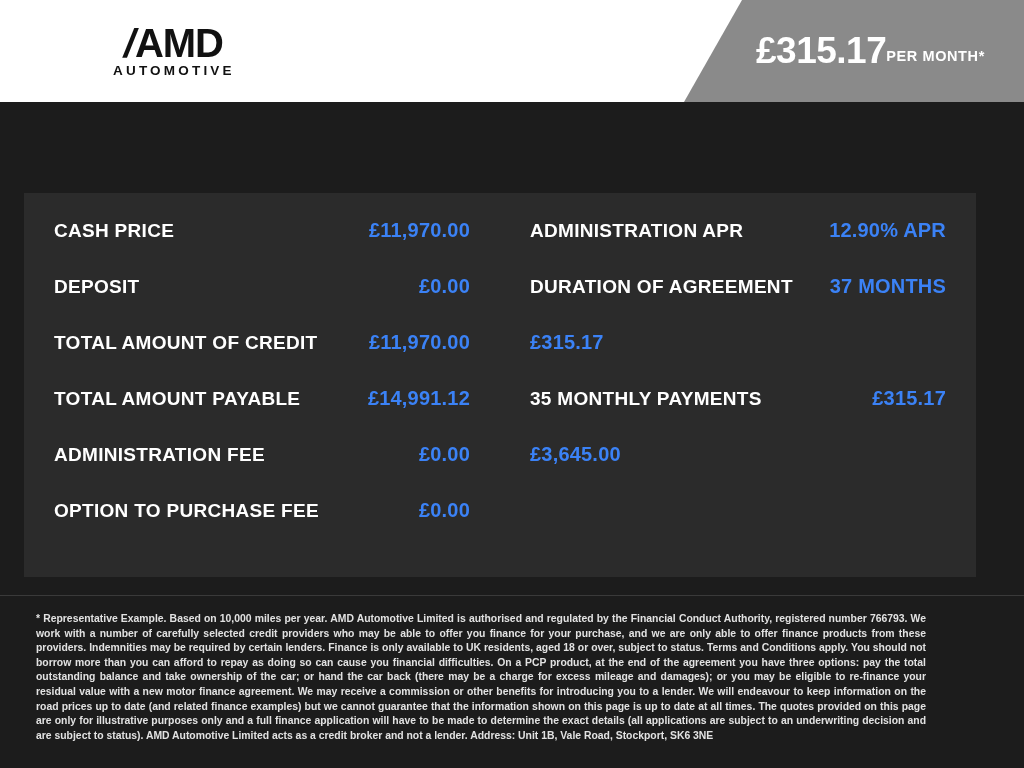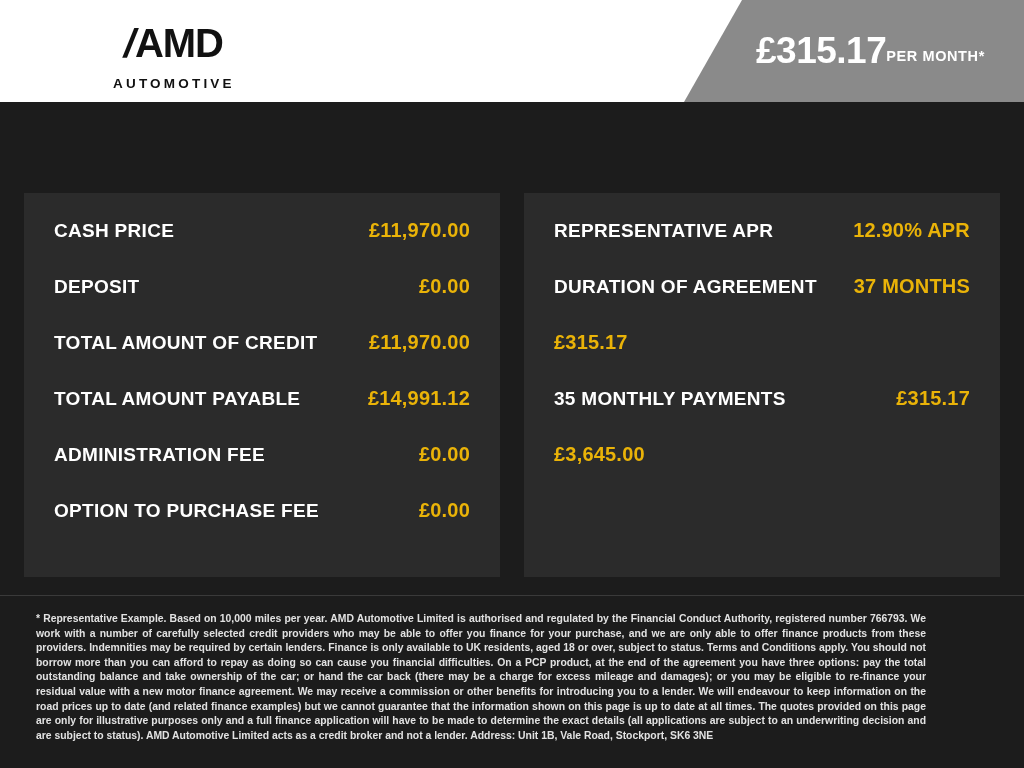--- a/index.html
+++ b/index.html
@@ -42,21 +42,21 @@
     display: inline-block;
     transform: skewX(-12deg);
   }
   .logo-sub {
     font-family: "Liberation Sans", sans-serif;
     font-weight: bold;
     font-size: 13.5px;
     letter-spacing: 3.2px;
     color: #111111;
     line-height: 15px;
-    margin-top: 14px;
+    margin-top: 1px;
   }
   .price-banner {
     position: absolute;
     right: 0;
     top: 0;
     height: 102px;
     width: 340px;
     background: #8a8a8a;
     -webkit-clip-path: polygon(58px 0, 100% 0, 100% 100%, 0 100%);
     clip-path: polygon(58px 0, 100% 0, 100% 100%, 0 100%);
@@ -94,21 +94,20 @@
     letter-spacing: 0.4px;
   }
 
   
   .panels {
     position: absolute;
     left: 24px;
     top: 193px;
     width: 976px;
     display: flex;
-    gap: 24px;
   }
   .panel {
     width: 476px;
     background: #2b2b2b;
     padding: 26px 30px 22px 30px;
   }
   .row {
     display: flex;
     align-items: baseline;
     justify-content: space-between;
@@ -119,21 +118,21 @@
     font-weight: bold;
     font-size: 19px;
     color: #ffffff;
     letter-spacing: 0.3px;
     white-space: nowrap;
   }
   .row-value {
     font-family: "Liberation Sans", sans-serif;
     font-weight: bold;
     font-size: 20px;
-    color: #eab308;
+    color: #3b82f6;
     letter-spacing: 0.2px;
     white-space: nowrap;
   }
 
   
   .divider {
     position: absolute;
     left: 0;
     top: 595px;
     width: 1024px;
@@ -194,21 +193,21 @@
         <span class="row-value">£0.00</span>
       </div>
       <div class="row">
         <span class="row-label">OPTION TO PURCHASE FEE</span>
         <span class="row-value">£0.00</span>
       </div>
     </div>
 
     <div class="panel">
       <div class="row">
-        <span class="row-label">REPRESENTATIVE APR</span>
+        <span class="row-label">ADMINISTRATION APR</span>
         <span class="row-value">12.90% APR</span>
       </div>
       <div class="row">
         <span class="row-label">DURATION OF AGREEMENT</span>
         <span class="row-value">37 MONTHS</span>
       </div>
       <div class="row">
         <span class="row-value">£315.17</span>
       </div>
       <div class="row">

